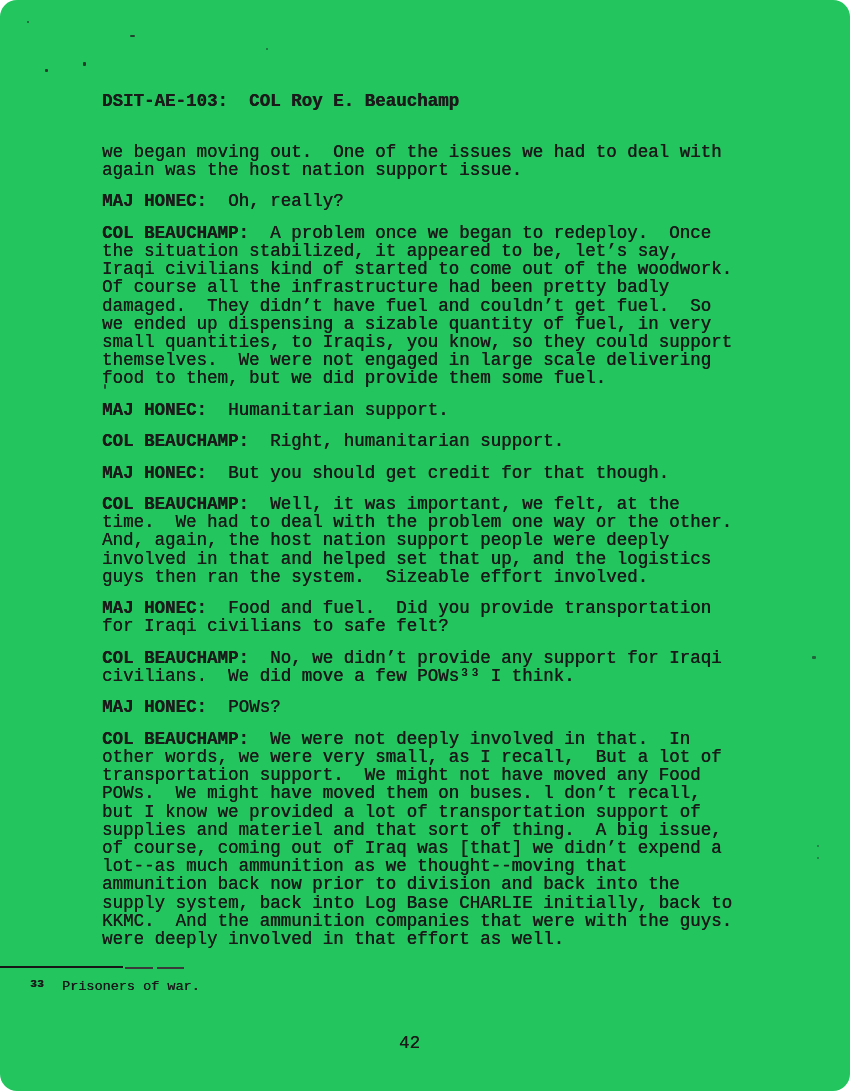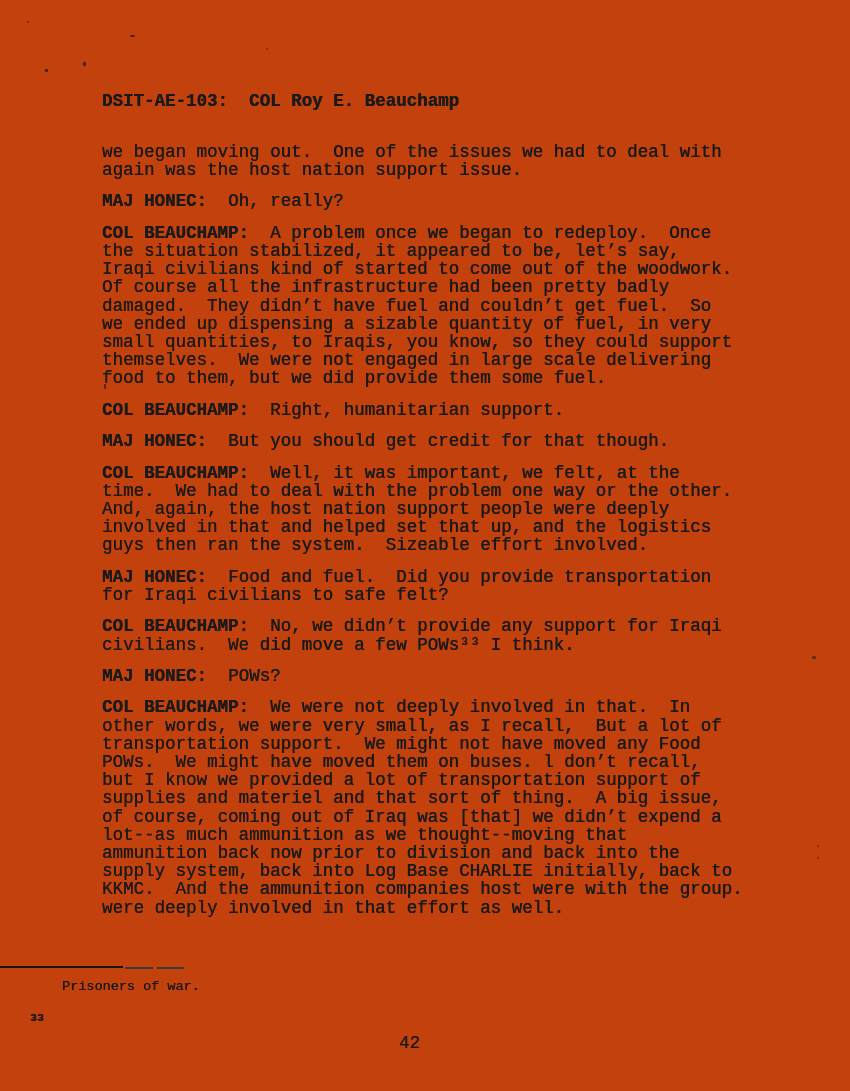--- a/index.html
+++ b/index.html
@@ -11,22 +11,23 @@
     width: 850px;
     height: 1091px;
     position: relative;
     overflow: hidden;
     font-family: "Liberation Mono", "DejaVu Sans Mono", monospace;
     color: #1a1a1a;
   }
   .page {
     position: absolute;
     inset: 0;
-    background: #c2410c;
+    background: #22c55e;
     overflow: hidden;
+    border-radius: 17px;
   }
   .content {
     position: absolute;
     left: 102px;
     top: 92px;
     width: 680px;
     font-size: 17.5px;
     line-height: 18.2px;
     text-shadow: 0.35px 0 0 currentColor;
   }
@@ -51,21 +52,20 @@
   .footnote-rule-dash { position: absolute; height: 1.5px; background: #3a3a3a; }
   .dash-a { left: 125px; top: 967px; width: 28px; }
   .dash-b { left: 157px; top: 967px; width: 27px; }
   .footnote-marker {
     position: absolute;
     left: 30px;
     top: 977px;
     font-size: 11.5px;
     font-weight: bold;
     text-shadow: 0.3px 0 0 currentColor;
-    margin-top: 34px;
   }
   .footnote-text {
     position: absolute;
     left: 62px;
     top: 979px;
     font-size: 13.5px;
     white-space: pre;
     text-shadow: 0.3px 0 0 currentColor;
   }
   .page-number {
@@ -99,20 +99,23 @@
           <div class="line">the situation stabilized, it appeared to be, let’s say,</div>
           <div class="line">Iraqi civilians kind of started to come out of the woodwork.</div>
           <div class="line">Of course all the infrastructure had been pretty badly</div>
           <div class="line">damaged.  They didn’t have fuel and couldn’t get fuel.  So</div>
           <div class="line">we ended up dispensing a sizable quantity of fuel, in very</div>
           <div class="line">small quantities, to Iraqis, you know, so they could support</div>
           <div class="line">themselves.  We were not engaged in large scale delivering</div>
           <div class="line">food to them, but we did provide them some fuel.</div>
         </div>
         <div class="para">
+          <div class="line"><span class="speaker">MAJ HONEC:</span>  Humanitarian support.</div>
+        </div>
+        <div class="para">
           <div class="line"><span class="speaker">COL BEAUCHAMP:</span>  Right, humanitarian support.</div>
         </div>
         <div class="para">
           <div class="line"><span class="speaker">MAJ HONEC:</span>  But you should get credit for that though.</div>
         </div>
         <div class="para">
           <div class="line"><span class="speaker">COL BEAUCHAMP:</span>  Well, it was important, we felt, at the</div>
           <div class="line">time.  We had to deal with the problem one way or the other.</div>
           <div class="line">And, again, the host nation support people were deeply</div>
           <div class="line">involved in that and helped set that up, and the logistics</div>
@@ -133,21 +136,21 @@
           <div class="line"><span class="speaker">COL BEAUCHAMP:</span>  We were not deeply involved in that.  In</div>
           <div class="line">other words, we were very small, as I recall,  But a lot of</div>
           <div class="line">transportation support.  We might not have moved any Food</div>
           <div class="line">POWs.  We might have moved them on buses. l don’t recall,</div>
           <div class="line">but I know we provided a lot of transportation support of</div>
           <div class="line">supplies and materiel and that sort of thing.  A big issue,</div>
           <div class="line">of course, coming out of Iraq was [that] we didn’t expend a</div>
           <div class="line">lot--as much ammunition as we thought--moving that</div>
           <div class="line">ammunition back now prior to division and back into the</div>
           <div class="line">supply system, back into Log Base CHARLIE initially, back to</div>
-          <div class="line">KKMC.  And the ammunition companies host were with the group.</div>
+          <div class="line">KKMC.  And the ammunition companies that were with the guys.</div>
           <div class="line">were deeply involved in that effort as well.</div>
         </div>
       </div>
   </div>
 
   <div class="footnote-rule"></div>
   <div class="footnote-rule-dash dash-a"></div>
   <div class="footnote-rule-dash dash-b"></div>
 
   <div class="footnote-marker">33</div>

